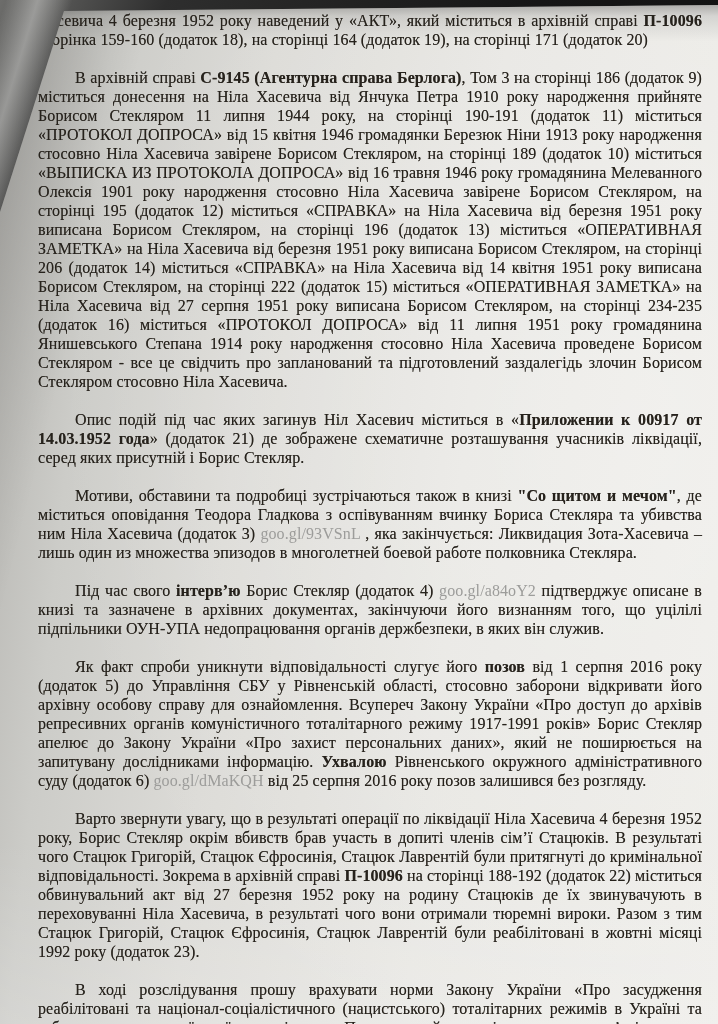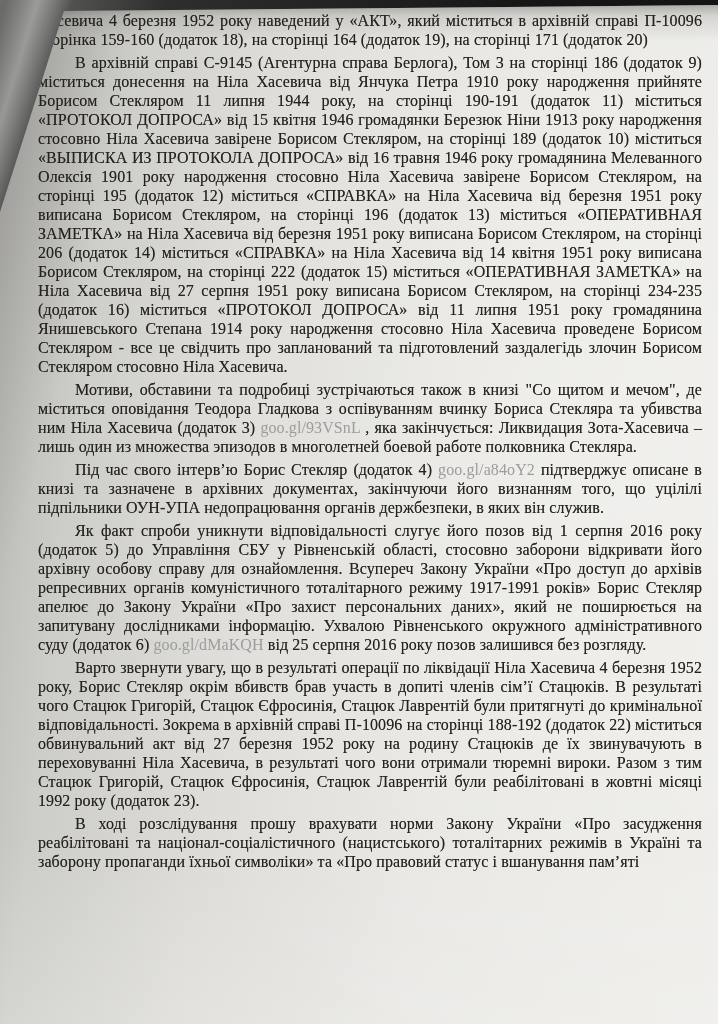--- a/index.html
+++ b/index.html
@@ -38,33 +38,34 @@
   }
   .doc-body{
     position:absolute;left:38px;right:16px;top:11px;z-index:3;
     color:var(--ink);
     font-size:16px;line-height:19px;
     text-align:justify;
     text-shadow:0 0 0.6px rgba(48,42,34,0.55);
     letter-spacing:0.1px;
   }
   .para{margin:0;}
-  .para + .para{margin-top:4px;}
+  .para + .para{margin-top:19px;}
   .para.indent{text-indent:37px;}
-  .run-bold{font-weight:normal;}
+  .run-bold{font-weight:bold;}
   .run-link{color:var(--link);text-shadow:none;}
 </style>
 </head>
 <body>
 
 <div class="under-edge"></div>
 
 <div class="paper">
   <div class="doc-body">
       <p class="para"><span class="run-normal">Хасевича 4 березня 1952 року наведений у «АКТ», який міститься в архівній справі </span><span class="run-bold">П-10096</span><span class="run-normal"> сторінка 159-160 (додаток 18), на сторінці 164 (додаток 19), на сторінці 171 (додаток 20)</span></p>
       <p class="para indent"><span class="run-normal">В архівній справі </span><span class="run-bold">С-9145 (Агентурна справа Берлога)</span><span class="run-normal">, Том 3 на сторінці 186 (додаток 9) міститься донесення на Ніла Хасевича від Янчука Петра 1910 року народження прийняте Борисом Стекляром 11 липня 1944 року, на сторінці 190-191 (додаток 11) міститься «ПРОТОКОЛ ДОПРОСА» від 15 квітня 1946 громадянки Березюк Ніни 1913 року народження стосовно Ніла Хасевича завірене Борисом Стекляром, на сторінці 189 (додаток 10) міститься «ВЫПИСКА ИЗ ПРОТОКОЛА ДОПРОСА» від 16 травня 1946 року громадянина Мелеванного Олексія 1901 року народження стосовно Ніла Хасевича завірене Борисом Стекляром, на сторінці 195 (додаток 12) міститься «СПРАВКА» на Ніла Хасевича від березня 1951 року виписана Борисом Стекляром, на сторінці 196 (додаток 13) міститься «ОПЕРАТИВНАЯ ЗАМЕТКА» на Ніла Хасевича від березня 1951 року виписана Борисом Стекляром, на сторінці 206 (додаток 14) міститься «СПРАВКА» на Ніла Хасевича від 14 квітня 1951 року виписана Борисом Стекляром, на сторінці 222 (додаток 15) міститься «ОПЕРАТИВНАЯ ЗАМЕТКА» на Ніла Хасевича від 27 серпня 1951 року виписана Борисом Стекляром, на сторінці 234-235 (додаток 16) міститься «ПРОТОКОЛ ДОПРОСА» від 11 липня 1951 року громадянина Янишевського Степана 1914 року народження стосовно Ніла Хасевича проведене Борисом Стекляром - все це свідчить про запланований та підготовлений заздалегідь злочин Борисом Стекляром стосовно Ніла Хасевича.</span></p>
+      <p class="para indent"><span class="run-normal">Опис подій під час яких загинув Ніл Хасевич  міститься в «</span><span class="run-bold">Приложении к 00917 от 14.03.1952 года</span><span class="run-normal">» (додаток 21) де зображене схематичне розташування учасників ліквідації, серед яких присутній і Борис Стекляр.</span></p>
       <p class="para indent"><span class="run-normal">Мотиви, обставини та подробиці зустрічаються також в книзі </span><span class="run-bold">"Со щитом и мечом"</span><span class="run-normal">, де міститься оповідання Теодора Гладкова з оспівуванням вчинку Бориса Стекляра та убивства ним Ніла Хасевича (додаток 3) </span><span class="run-link">goo.gl/93VSnL</span><span class="run-normal"> , яка закінчується: Ликвидация Зота-Хасевича – лишь один из множества эпизодов в многолетней боевой работе полковника Стекляра.</span></p>
       <p class="para indent"><span class="run-normal">Під час свого </span><span class="run-bold">інтерв’ю</span><span class="run-normal"> Борис Стекляр (додаток 4) </span><span class="run-link">goo.gl/a84oY2</span><span class="run-normal"> підтверджує описане в книзі та зазначене в архівних документах, закінчуючи його визнанням того, що уцілілі підпільники ОУН-УПА недопрацювання органів держбезпеки, в яких він служив.</span></p>
       <p class="para indent"><span class="run-normal">Як факт спроби уникнути відповідальності слугує його </span><span class="run-bold">позов</span><span class="run-normal"> від 1 серпня 2016 року (додаток 5) до Управління СБУ у Рівненській області, стосовно заборони відкривати його архівну особову справу для ознайомлення. Всупереч Закону України «Про доступ до архівів репресивних органів комуністичного тоталітарного режиму 1917-1991 років» Борис Стекляр апелює до Закону України «Про захист персональних даних», який не поширюється на запитувану дослідниками інформацію. </span><span class="run-bold">Ухвалою</span><span class="run-normal"> Рівненського окружного адміністративного суду (додаток 6) </span><span class="run-link">goo.gl/dMaKQH</span><span class="run-normal"> від 25 серпня 2016 року позов залишився без розгляду.</span></p>
       <p class="para indent"><span class="run-normal">Варто звернути увагу, що в результаті операції по ліквідації Ніла Хасевича 4 березня 1952 року, Борис Стекляр окрім вбивств брав участь в допиті членів сім’ї Стацюків. В результаті чого Стацюк Григорій, Стацюк Єфросинія, Стацюк Лаврентій були притягнуті до кримінальної відповідальності. Зокрема в архівній справі </span><span class="run-bold">П-10096</span><span class="run-normal">  на сторінці 188-192 (додаток 22) міститься обвинувальний акт від 27 березня 1952 року на родину Стацюків де їх звинувачують в переховуванні Ніла Хасевича, в результаті чого вони отримали тюремні вироки. Разом з тим Стацюк Григорій, Стацюк Єфросинія, Стацюк Лаврентій були реабілітовані в жовтні місяці 1992 року (додаток 23).</span></p>
       <p class="para indent"><span class="run-normal">В ході розслідування прошу врахувати норми Закону України «Про засудження реабілітовані та націонал-соціалістичного (нацистського) тоталітарних режимів в Україні та заборону пропаганди їхньої символіки» та «Про правовий статус і вшанування пам’яті</span></p>
     </div>
 </div>
 
 </body></html>

